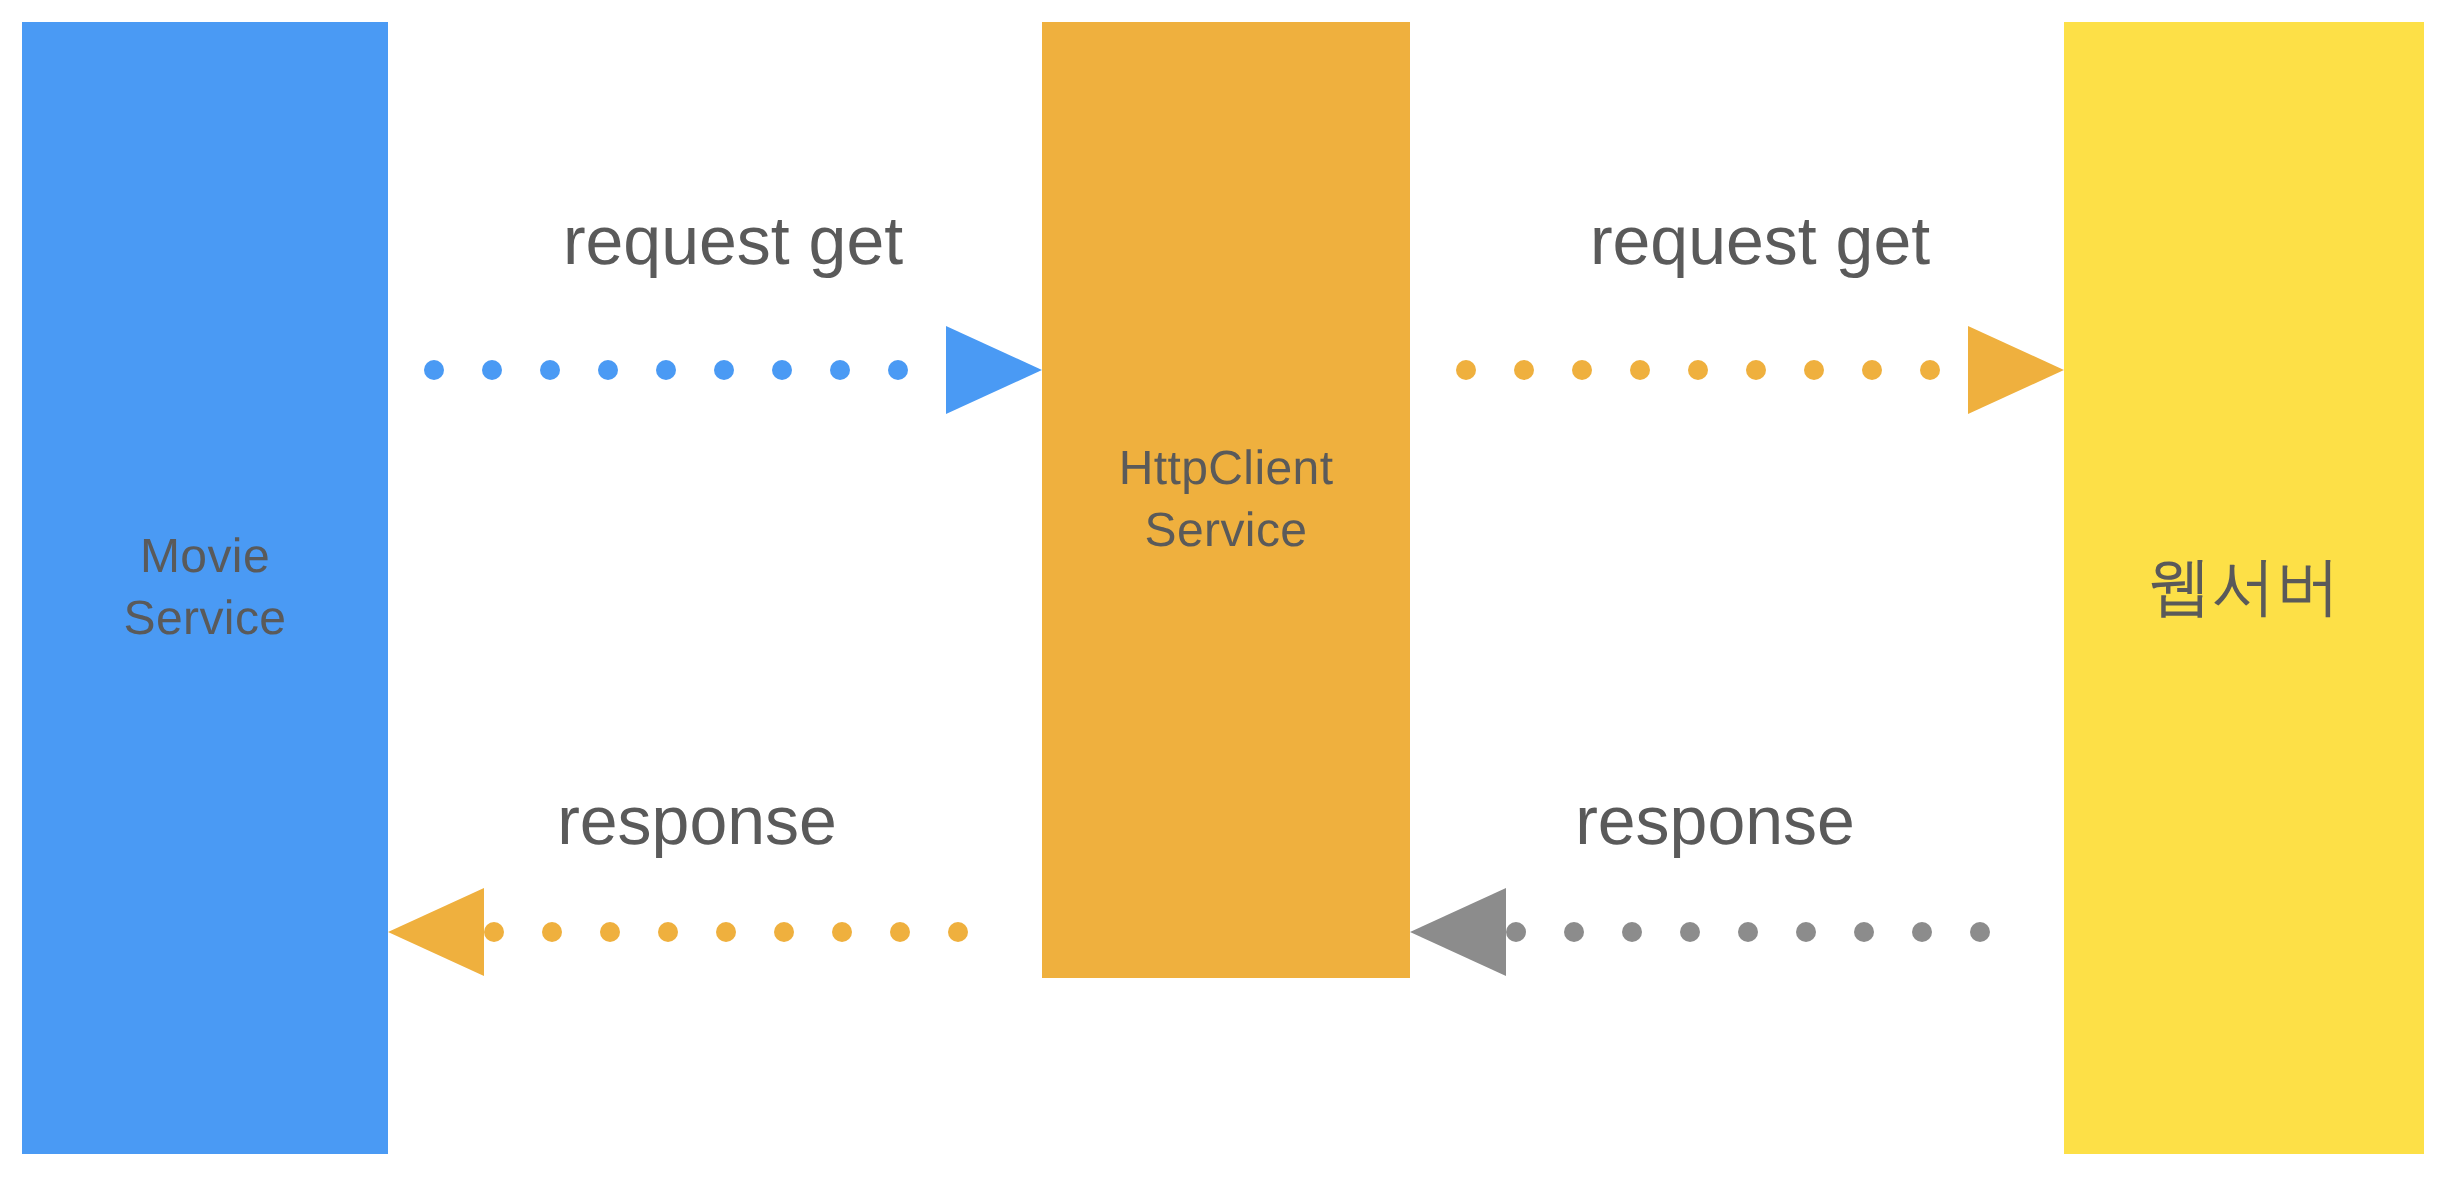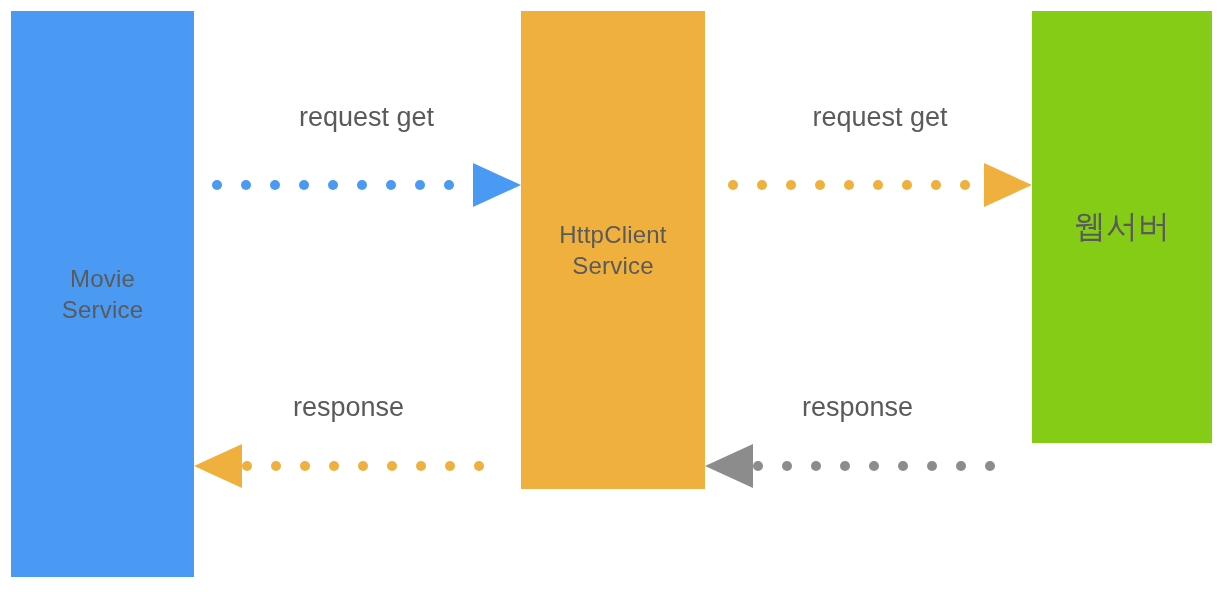--- a/index.html
+++ b/index.html
@@ -47,22 +47,22 @@
     left: 521px;
     top: 11px;
     width: 184px;
     height: 478px;
     background: #efb03e;
   }
   #box-webserver {
     left: 1032px;
     top: 11px;
     width: 180px;
-    height: 432px;
-    background: #84cc16;
+    height: 566px;
+    background: #fde047;
   }
   #box-webserver .box-label {
     font-size: 32px;
   }
 
   
   .flow {
     position: absolute;
     height: 50px;
     display: flex;
@@ -91,21 +91,21 @@
     border-top: 22px solid transparent;
     border-bottom: 22px solid transparent;
   }
   .arrowhead.right { border-left: 48px solid currentColor; }
   .arrowhead.left  { border-right: 48px solid currentColor; }
 
   
   .flow-label {
     position: absolute;
     color: #5a5a5a;
-    font-size: 27px;
+    font-size: 34px;
     line-height: 1;
     white-space: nowrap;
     text-align: center;
   }
 
   
   #flow-request-left  { left: 212px; top: 160px; width: 309px; }
   #flow-request-right { left: 728px; top: 160px; width: 304px; }
   #flow-response-left { left: 194px; top: 441px; width: 309px; }
   #flow-response-right{ left: 705px; top: 441px; width: 305px; }

